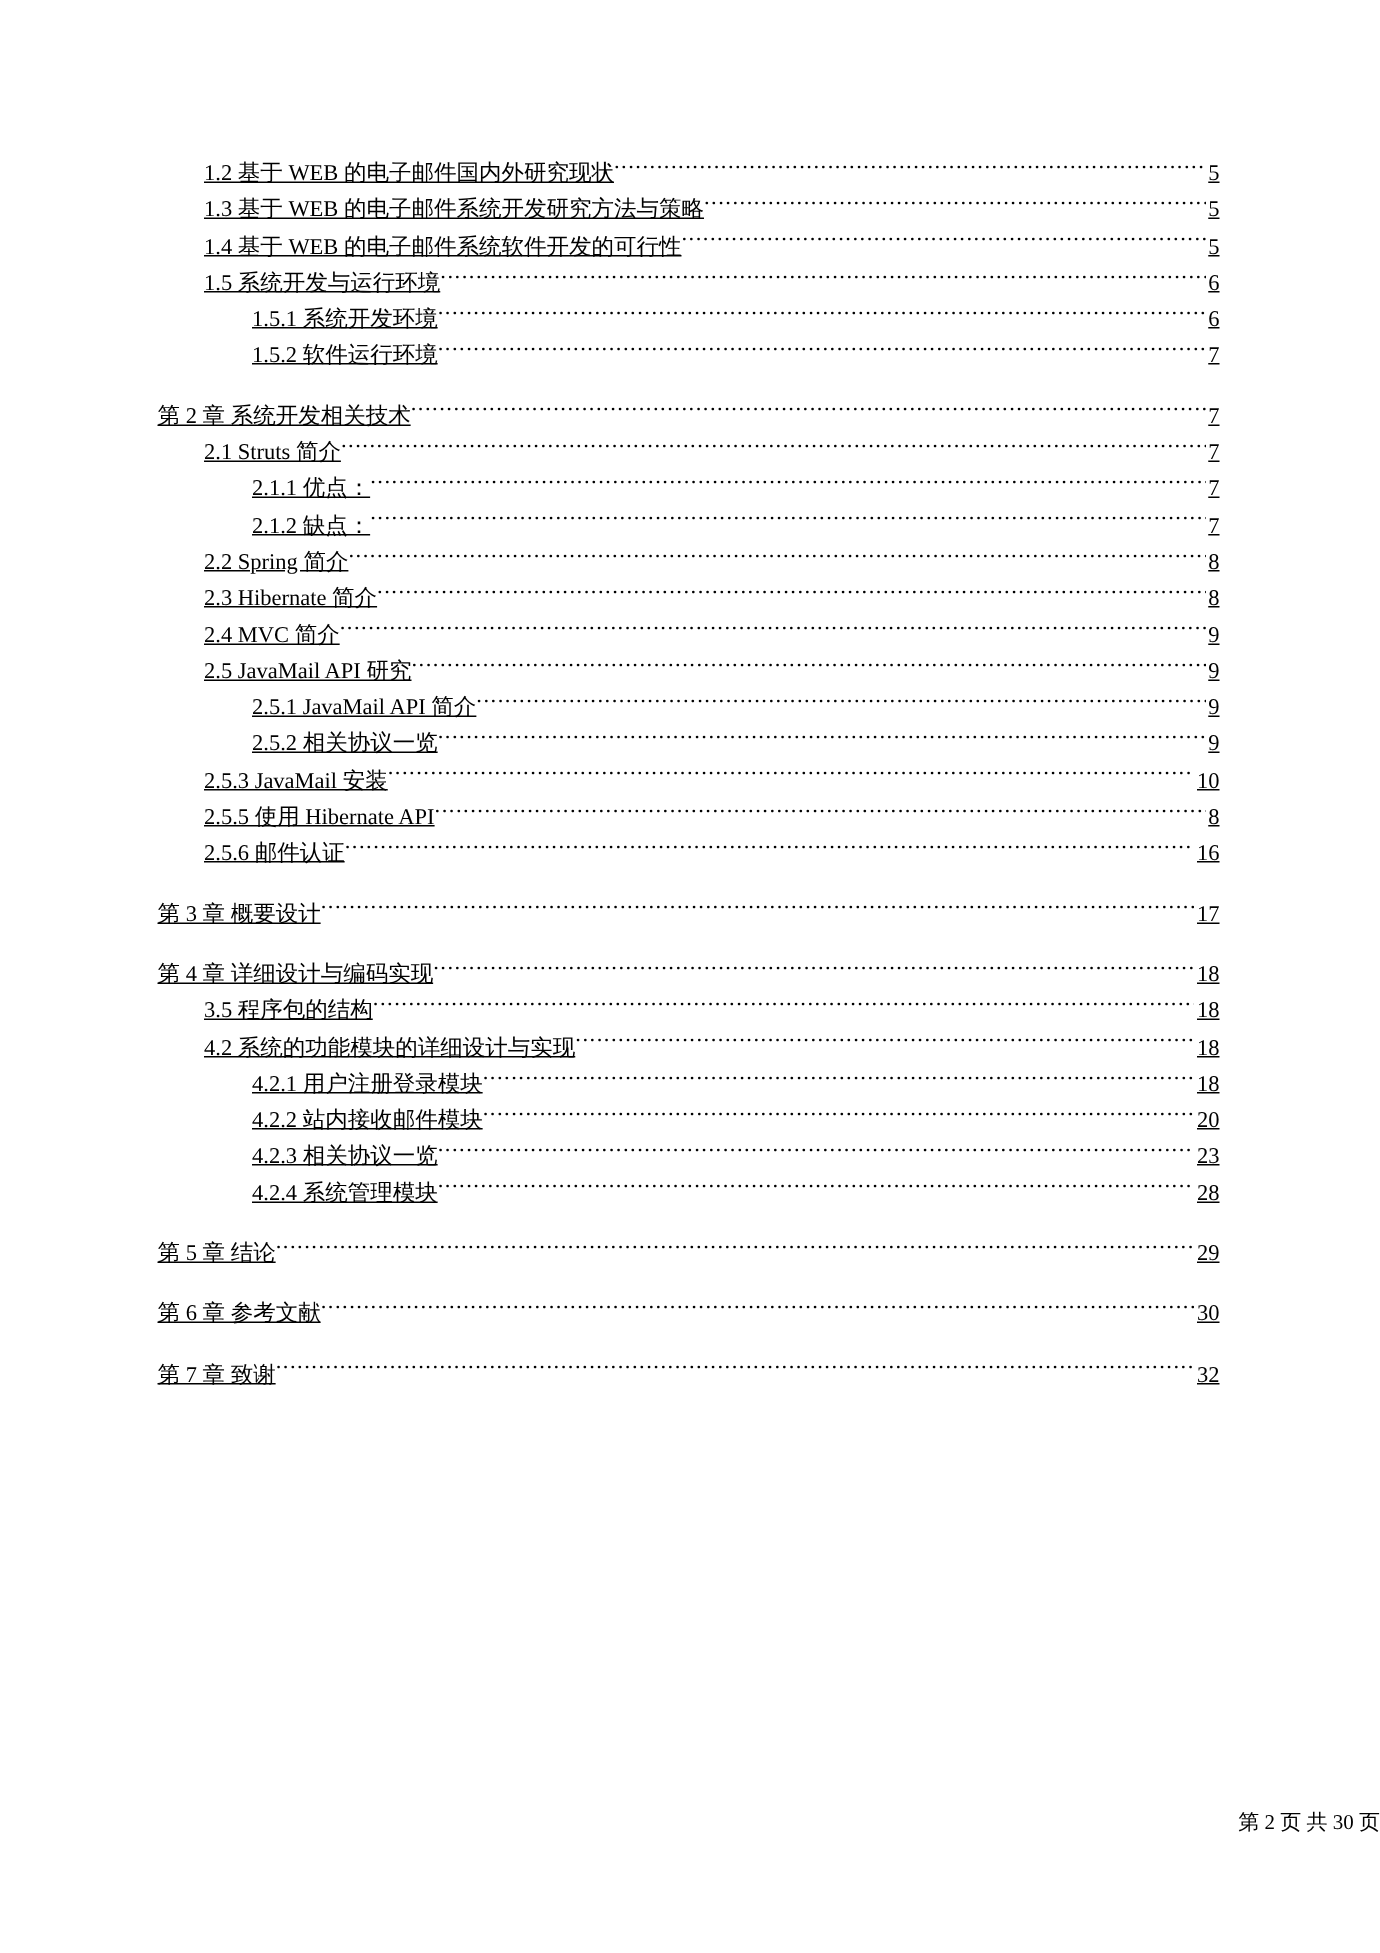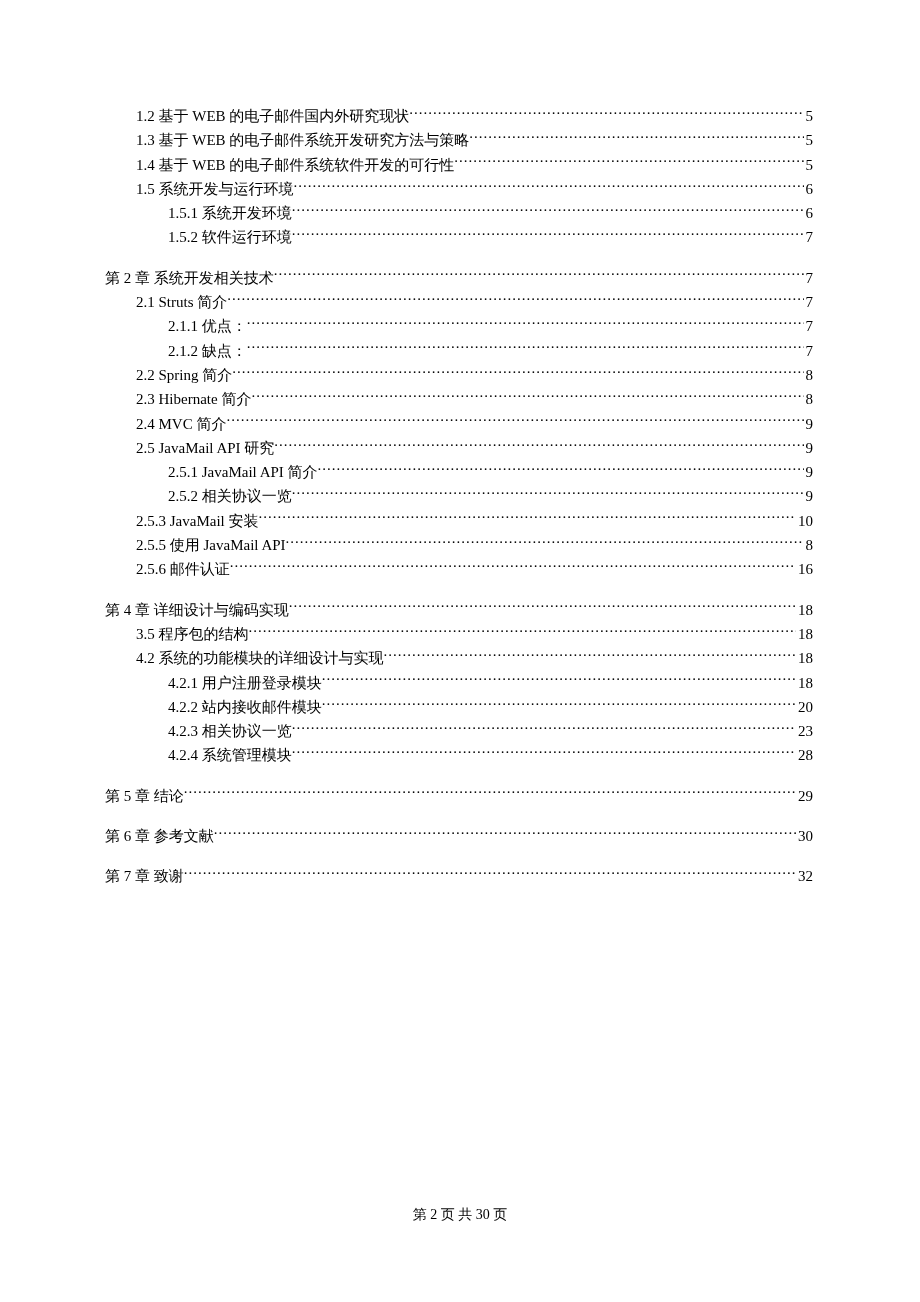--- a/index.html
+++ b/index.html
@@ -21,20 +21,21 @@
     padding: 104px 107px 0 105px;
   }
   .toc {
     width: 100%;
   }
   .toc-row {
     display: flex;
     align-items: baseline;
     line-height: 24.3px;
     white-space: nowrap;
+    text-decoration: underline;
   }
   .toc-label {
     flex: 0 0 auto;
   }
   .toc-leader {
     flex: 1 1 auto;
     overflow: hidden;
     position: relative;
     height: 1em;
   }
@@ -54,21 +55,21 @@
     padding-left: 2px;
   }
   .indent-0 { padding-left: 0px; margin-top: 16px; }
   .indent-1 { padding-left: 31px; }
   .indent-2 { padding-left: 63px; justify-content: space-between; }
   .footer {
     position: absolute;
     bottom: 78px;
     left: 0;
     width: 920px;
-    text-align: center;
+    text-align: right;
     font-size: 14px;
   }
 </style>
 </head>
 <body>
 
 <div class="page">
   <div class="toc">
       <div class="toc-row indent-1">
         <span class="toc-label">1.2 基于 WEB 的电子邮件国内外研究现状</span>
@@ -149,28 +150,33 @@
         <span class="toc-label">2.5.2 相关协议一览</span>
         <span class="toc-leader"></span>
         <span class="toc-page">9</span>
       </div>
       <div class="toc-row indent-1">
         <span class="toc-label">2.5.3 JavaMail 安装</span>
         <span class="toc-leader"></span>
         <span class="toc-page">10</span>
       </div>
       <div class="toc-row indent-1">
-        <span class="toc-label">2.5.5 使用 JavaMail API</span>
+        <span class="toc-label">2.5.5 使用 Hibernate API</span>
         <span class="toc-leader"></span>
         <span class="toc-page">8</span>
       </div>
       <div class="toc-row indent-1">
         <span class="toc-label">2.5.6 邮件认证</span>
         <span class="toc-leader"></span>
         <span class="toc-page">16</span>
+      </div>
+      <div class="toc-row indent-0">
+        <span class="toc-label">第 3 章  概要设计</span>
+        <span class="toc-leader"></span>
+        <span class="toc-page">17</span>
       </div>
       <div class="toc-row indent-0">
         <span class="toc-label">第 4 章  详细设计与编码实现</span>
         <span class="toc-leader"></span>
         <span class="toc-page">18</span>
       </div>
       <div class="toc-row indent-1">
         <span class="toc-label">3.5 程序包的结构</span>
         <span class="toc-leader"></span>
         <span class="toc-page">18</span>

